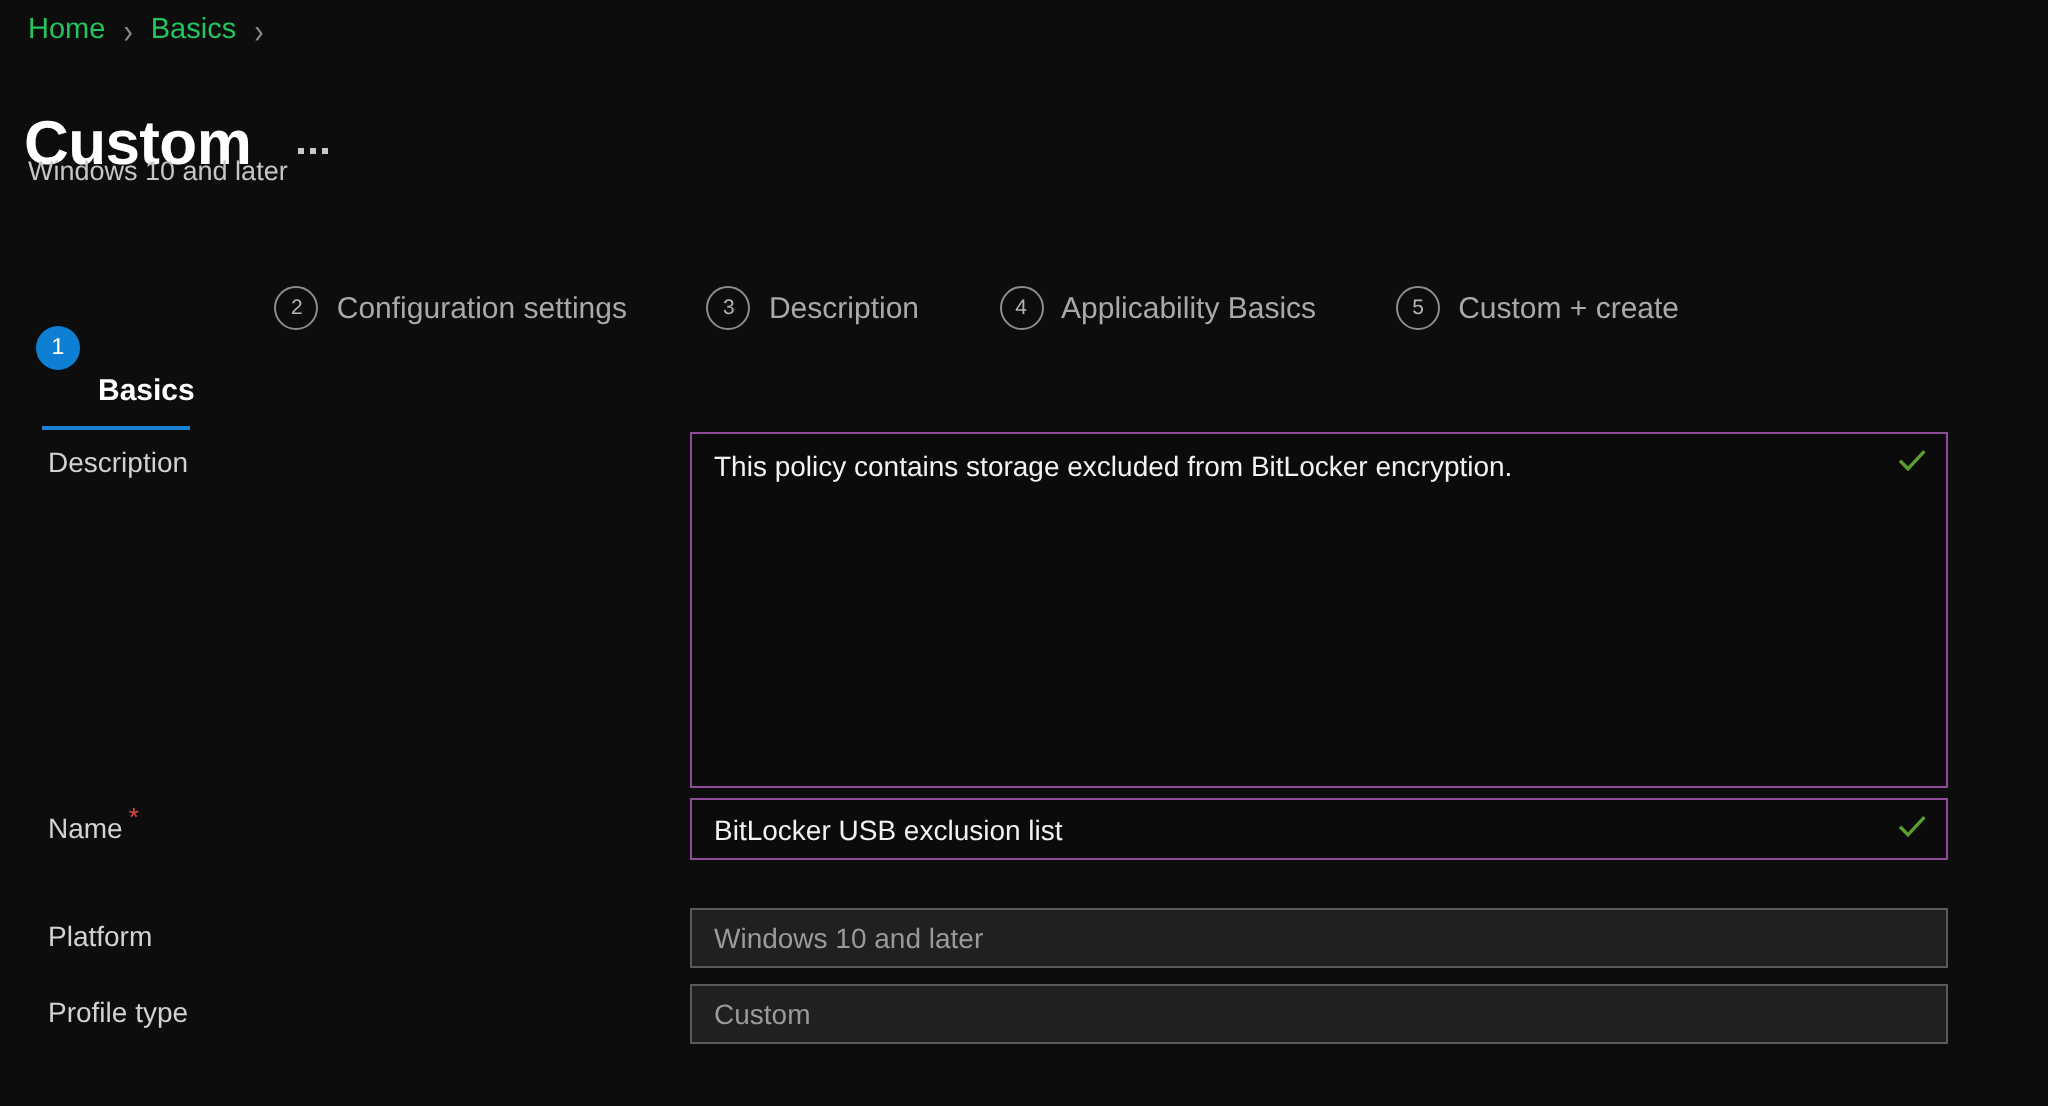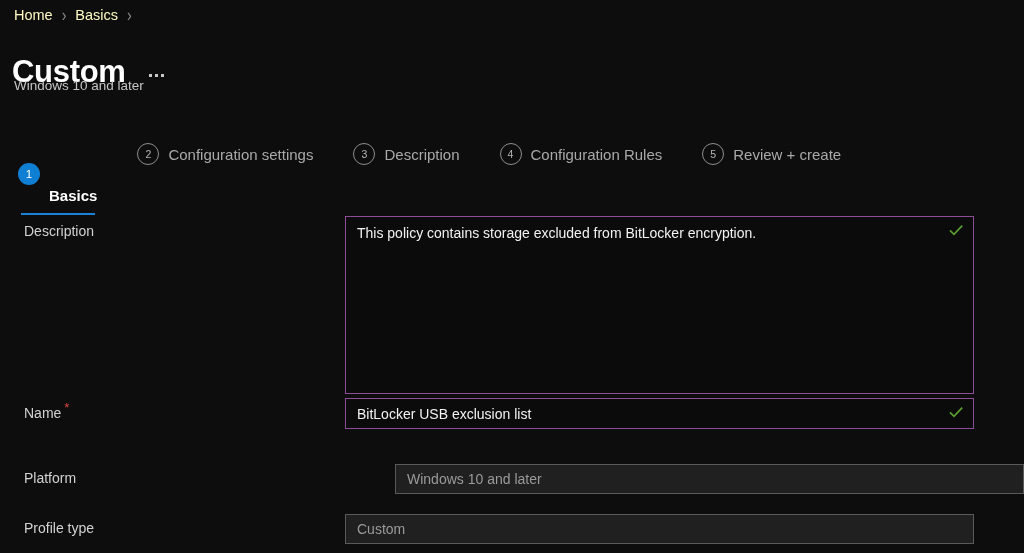--- a/index.html
+++ b/index.html
@@ -22,21 +22,21 @@
   .breadcrumb {
     position: absolute;
     left: 14px;
     top: 4px;
     height: 22px;
     display: flex;
     align-items: center;
     font-size: 14.5px;
   }
   .crumb-link {
-    color: #fef9c3;
+    color: #22c55e;
     text-decoration: none;
     cursor: pointer;
     line-height: 1;
   }
   .crumb-sep {
     color: #8a8a8a;
     margin: 0 9px;
     font-size: 14px;
     line-height: 1;
     display: inline-block;
@@ -218,23 +218,23 @@
     font-family: "Liberation Sans", sans-serif;
     font-size: 14px;
     padding: 4px 11px;
     outline: none;
   }
 
   .row-name { margin-top: 0px; }
   .row-name .field-label { padding-top: 7px; }
   .row-desc { margin-top: 20px; }
   .row-desc .field-label { padding-top: 7px; }
-  .row-platform { margin-top: 35px; justify-content: space-between; }
+  .row-platform { margin-top: 24px; }
   .row-platform .field-label { padding-top: 6px; }
-  .row-profile { margin-top: 20px; }
+  .row-profile { margin-top: 8px; }
   .row-profile .field-label { padding-top: 6px; }
 </style>
 </head>
 <body>
 
 <nav class="breadcrumb">
   <a class="crumb-link">Home</a>
   <span class="crumb-sep">›</span>
   <a class="crumb-link">Basics</a>
   <span class="crumb-sep">›</span>
@@ -262,26 +262,26 @@
     <span class="tab-label">Configuration settings</span>
   </div>
 
   <div class="tab inactive">
     <span class="badge">3</span>
     <span class="tab-label">Description</span>
   </div>
 
   <div class="tab inactive">
     <span class="badge">4</span>
-    <span class="tab-label">Configuration Rules</span>
+    <span class="tab-label">Applicability Basics</span>
   </div>
 
   <div class="tab inactive">
     <span class="badge">5</span>
-    <span class="tab-label">Review + create</span>
+    <span class="tab-label">Custom + create</span>
   </div>
 
 </div>
 
 <div class="form">
 
   <div class="field-row row-desc">
     <div class="field-label">
       <span>Description</span>
     </div>

